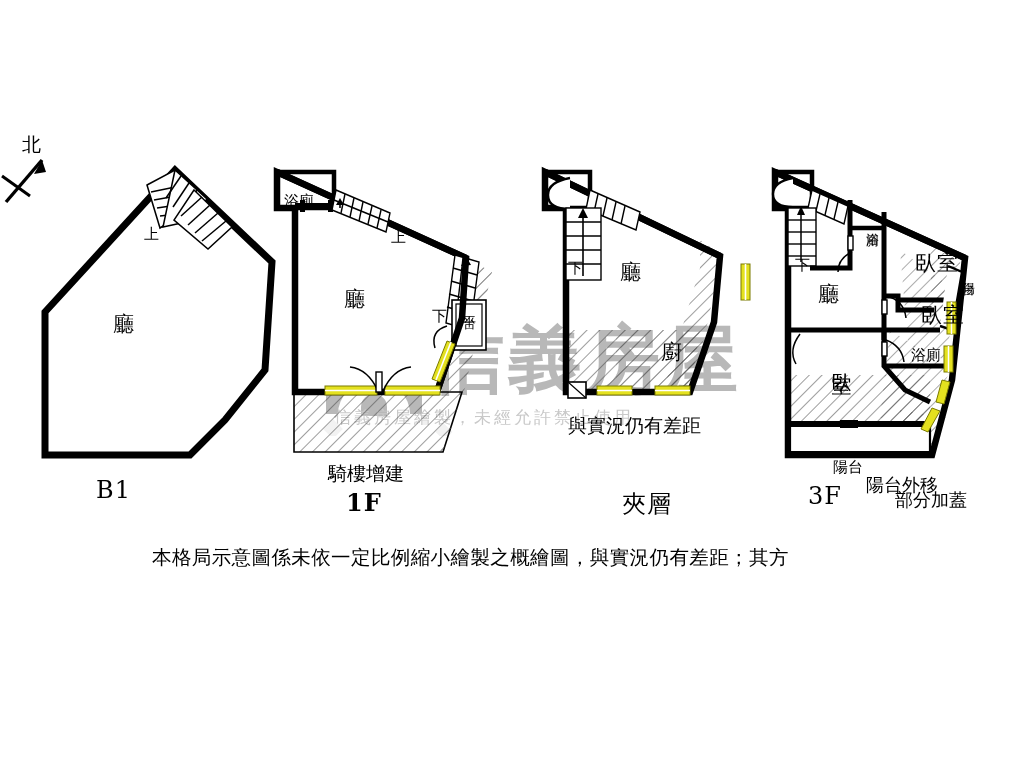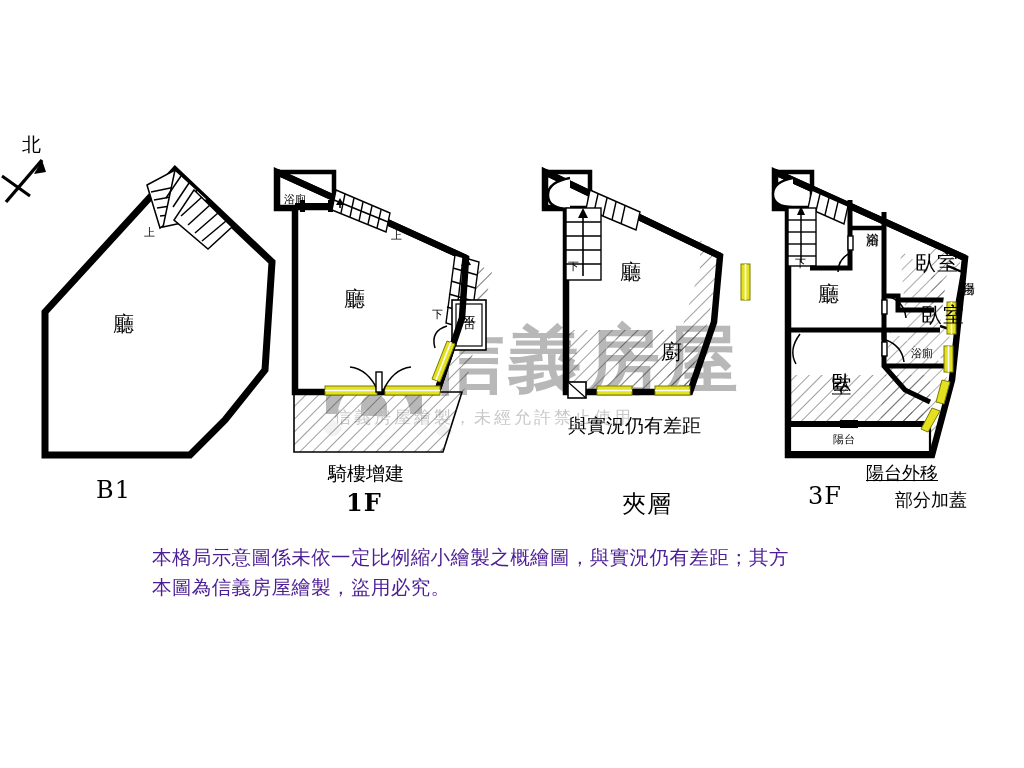--- a/index.html
+++ b/index.html
@@ -44,32 +44,32 @@
   }
   #wm-diamonds{position:absolute;left:0;top:0;width:400px;height:110px;}
 
   
   .lbl{
     position:absolute;white-space:nowrap;color:#000;
     font-family:"DejaVu Serif","Liberation Serif",serif;
   }
   .room{font-size:21px;letter-spacing:1px;}
   .room-v{font-size:20px;writing-mode:vertical-rl;text-orientation:upright;letter-spacing:0px;line-height:1;}
-  .small{font-size:11px;letter-spacing:0px;}
+  .small{font-size:15px;letter-spacing:0px;}
   .small-v{font-size:13px;writing-mode:vertical-rl;text-orientation:upright;line-height:1;}
   .floortag{font-size:24px;letter-spacing:1px;}
   .note{font-size:19px;letter-spacing:0px;}
   .note2{font-size:18px;letter-spacing:0px;line-height:1.18;}
   .north{font-size:19px;}
 
   
   #disclaimer{
     position:absolute;left:152px;top:543px;width:790px;
     font-family:"DejaVu Serif","Liberation Serif",serif;
-    font-size:19.5px;line-height:1.52;color:#4c1d95;letter-spacing:0.4px;
+    font-size:19.5px;line-height:1.52;color:#000000;letter-spacing:0.4px;
   }
   #disclaimer div{white-space:nowrap;}
 </style>
 </head>
 <body>
 
 <div id="sheet">
 
   <div id="watermark">
     <div id="wm-logo"></div>
@@ -331,23 +331,22 @@
   <div class="lbl floortag" style="left:622px;top:488px;">夾層</div>
 
   <div class="lbl small" style="left:795px;top:256px;">下</div>
   <div class="lbl room" style="left:818px;top:280px;">廳</div>
   <div class="lbl small-v" style="left:866px;top:222px;">浴廁</div>
   <div class="lbl room" style="left:915px;top:249px;">臥室</div>
   <div class="lbl room" style="left:921px;top:301px;">臥室</div>
   <div class="lbl room-v" style="left:832px;top:358px;">臥室</div>
   <div class="lbl small" style="left:911px;top:346px;">浴廁</div>
   <div class="lbl small-v" style="left:962px;top:272px;">陽台</div>
-  <div class="lbl small" style="left:833px;top:432px;">陽台</div>
+  <div class="lbl small" style="left:833px;top:458px;">陽台</div>
   <div class="lbl floortag" style="left:808px;top:482px;">3F</div>
-  <div class="lbl note2" style="left:866px;top:462px;text-decoration:underline;">陽台外移</div>
+  <div class="lbl note2" style="left:866px;top:474px;">陽台外移</div>
   <div class="lbl note2" style="left:895px;top:489px;">部分加蓋</div>
 
   <div id="disclaimer">
     <div>本格局示意圖係未依一定比例縮小繪製之概繪圖，與實況仍有差距；其方</div>
-    <div>本圖為信義房屋繪製，盜用必究。</div>
   </div>
 
 </div>
 
 </body></html>

